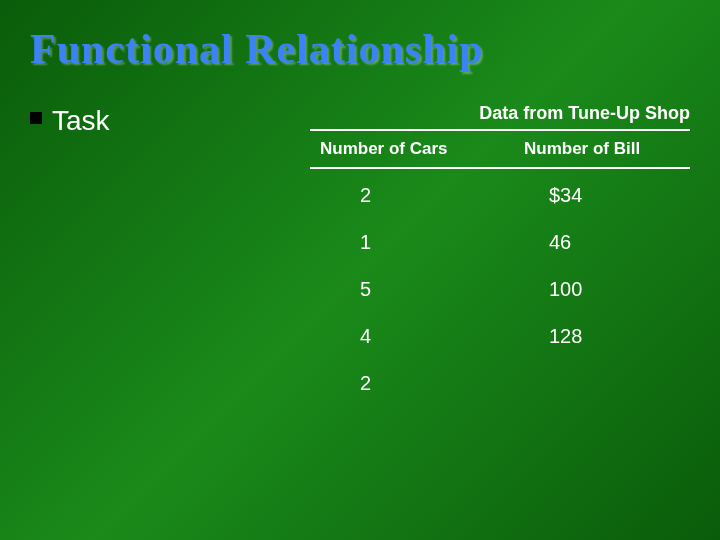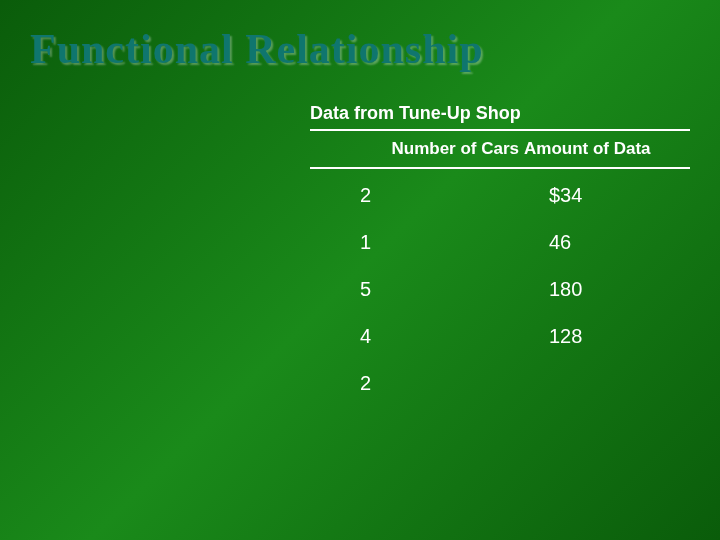--- a/index.html
+++ b/index.html
@@ -8,21 +8,21 @@
       height: 540px;
       background: linear-gradient(135deg, #0a5c0a 0%, #1a8a1a 50%, #0a5c0a 100%);
       font-family: Arial, sans-serif;
       color: #ffffff;
       overflow: hidden;
     }
     .title {
       font-size: 42px;
       font-weight: bold;
       padding: 25px 30px 20px 30px;
-      color: #0f766e;
+      color: #3b82f6;
       text-shadow: 2px 2px 2px rgba(255,255,255,0.3);
       font-family: Georgia, 'Times New Roman', serif;
       letter-spacing: 1px;
     }
     .content {
       display: flex;
       padding: 10px 30px 0 30px;
     }
     .left {
       width: 280px;
@@ -44,76 +44,80 @@
     .bullet-text {
       font-size: 28px;
       line-height: 1.25;
     }
     .right {
       flex: 1;
     }
     .table-title {
       font-size: 18px;
       font-weight: bold;
-      text-align: left;
+      text-align: right;
       margin-bottom: 5px;
     }
     .hr {
       border: none;
       border-top: 2px solid #fff;
       margin: 3px 0;
     }
     .header-row {
       display: flex;
       padding: 5px 0;
     }
     .header-cell {
       font-size: 17px;
       font-weight: bold;
     }
-    .header-cell.c1 { width: 55%; padding-left: 10px; text-align: right; }
+    .header-cell.c1 { width: 55%; padding-left: 10px; }
     .header-cell.c2 { width: 45%; padding-left: 5px; }
     .data-row {
       display: flex;
       padding: 12px 0;
     }
     .data-cell {
       font-size: 20px;
     }
     .data-cell.c1 { width: 55%; text-align: left; padding-left: 50px; }
     .data-cell.c2 { width: 45%; text-align: left; padding-left: 30px; }
   </style>
 </head>
 <body>
 
 <div class="title">Functional Relationship</div>
 
 <div class="content">
   <div class="left">
+    <div class="bullet-item">
+      <span class="bullet"></span>
+      <span class="bullet-text">Task</span>
+    </div>
   </div>
 
   <div class="right">
     <div class="table-title">Data from Tune-Up Shop</div>
     <hr class="hr">
     <div class="header-row">
       <div class="header-cell c1">Number of Cars</div>
-      <div class="header-cell c2">Amount of Data</div>
+      <div class="header-cell c2">Number of Bill</div>
     </div>
     <hr class="hr">
     <div class="data-row">
       <div class="data-cell c1">2</div>
       <div class="data-cell c2">$34</div>
     </div>
     <div class="data-row">
       <div class="data-cell c1">1</div>
       <div class="data-cell c2">46</div>
     </div>
     <div class="data-row">
       <div class="data-cell c1">5</div>
-      <div class="data-cell c2">180</div>
+      <div class="data-cell c2">100</div>
     </div>
     <div class="data-row">
       <div class="data-cell c1">4</div>
       <div class="data-cell c2">128</div>
     </div>
     <div class="data-row">
       <div class="data-cell c1">2</div>
     </div>
   </div>
 </div>

